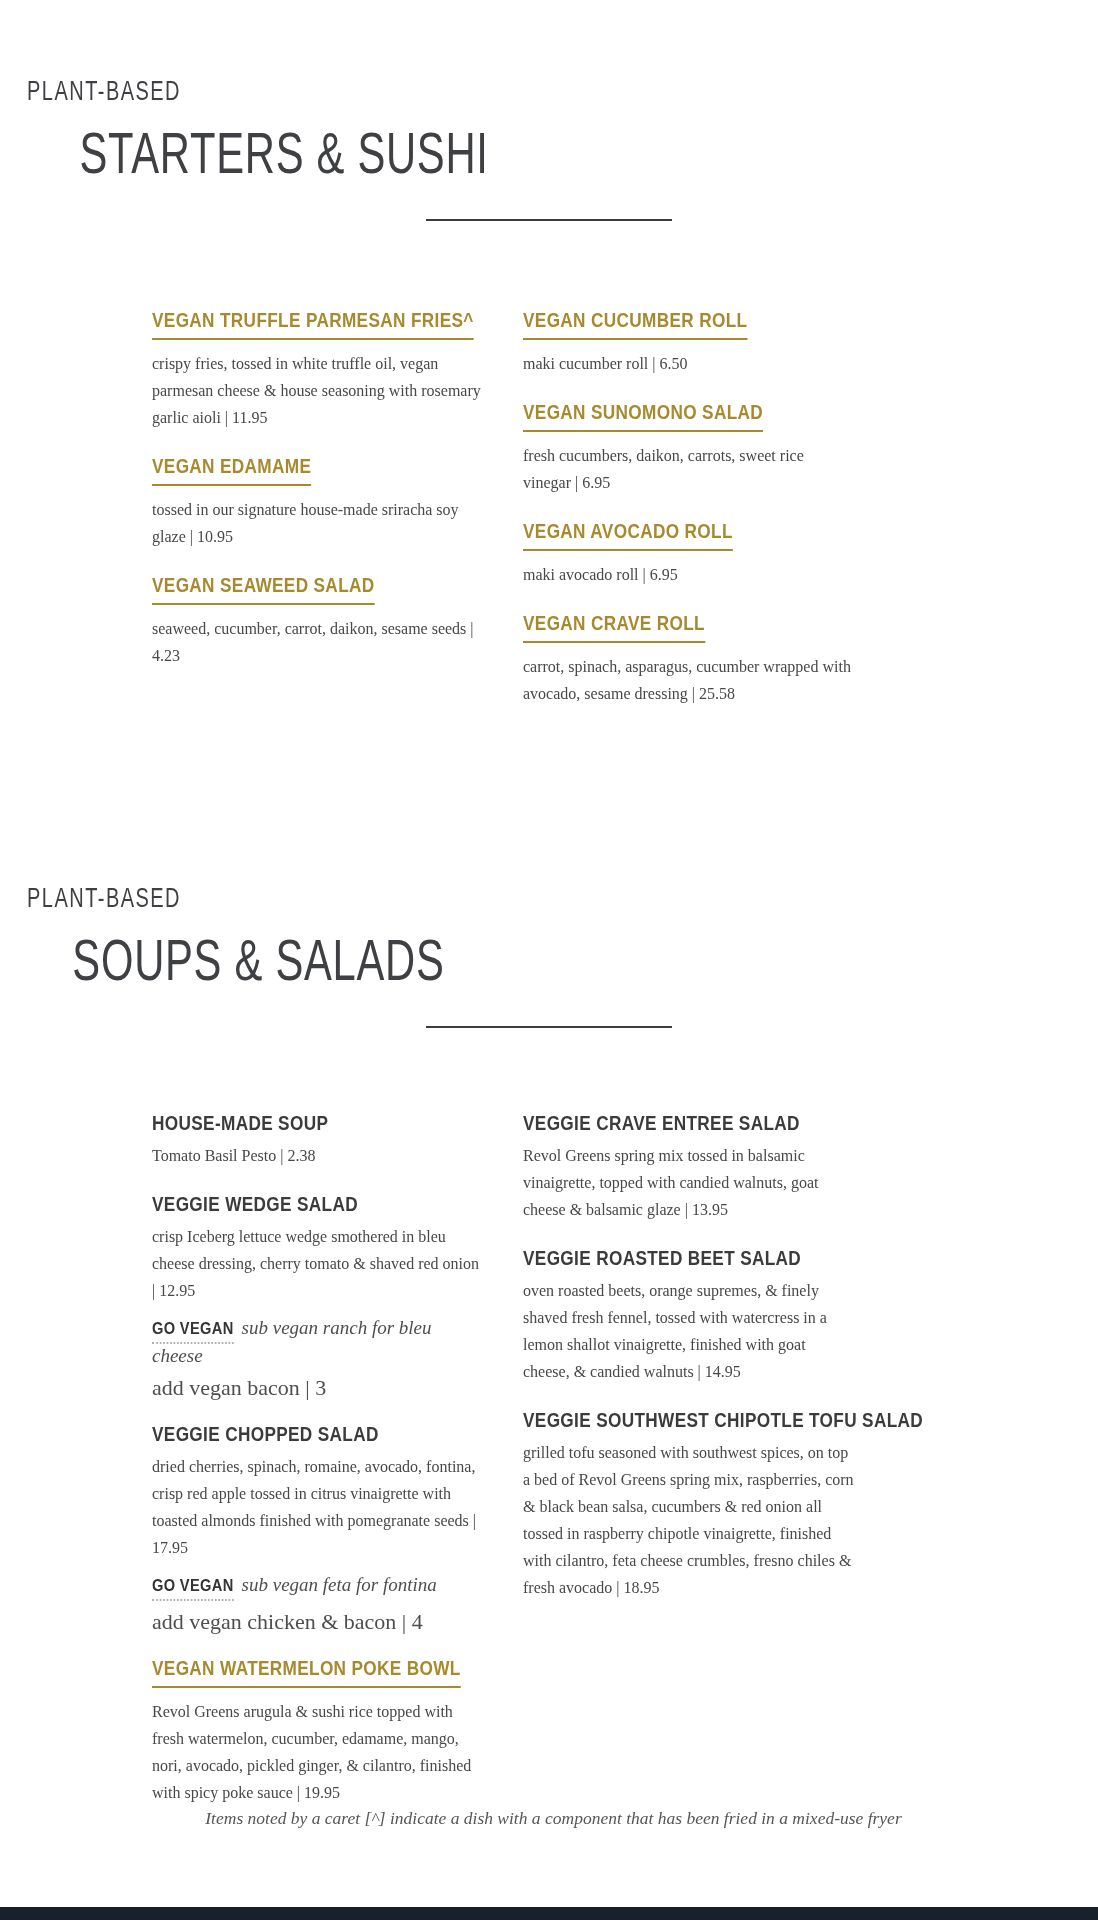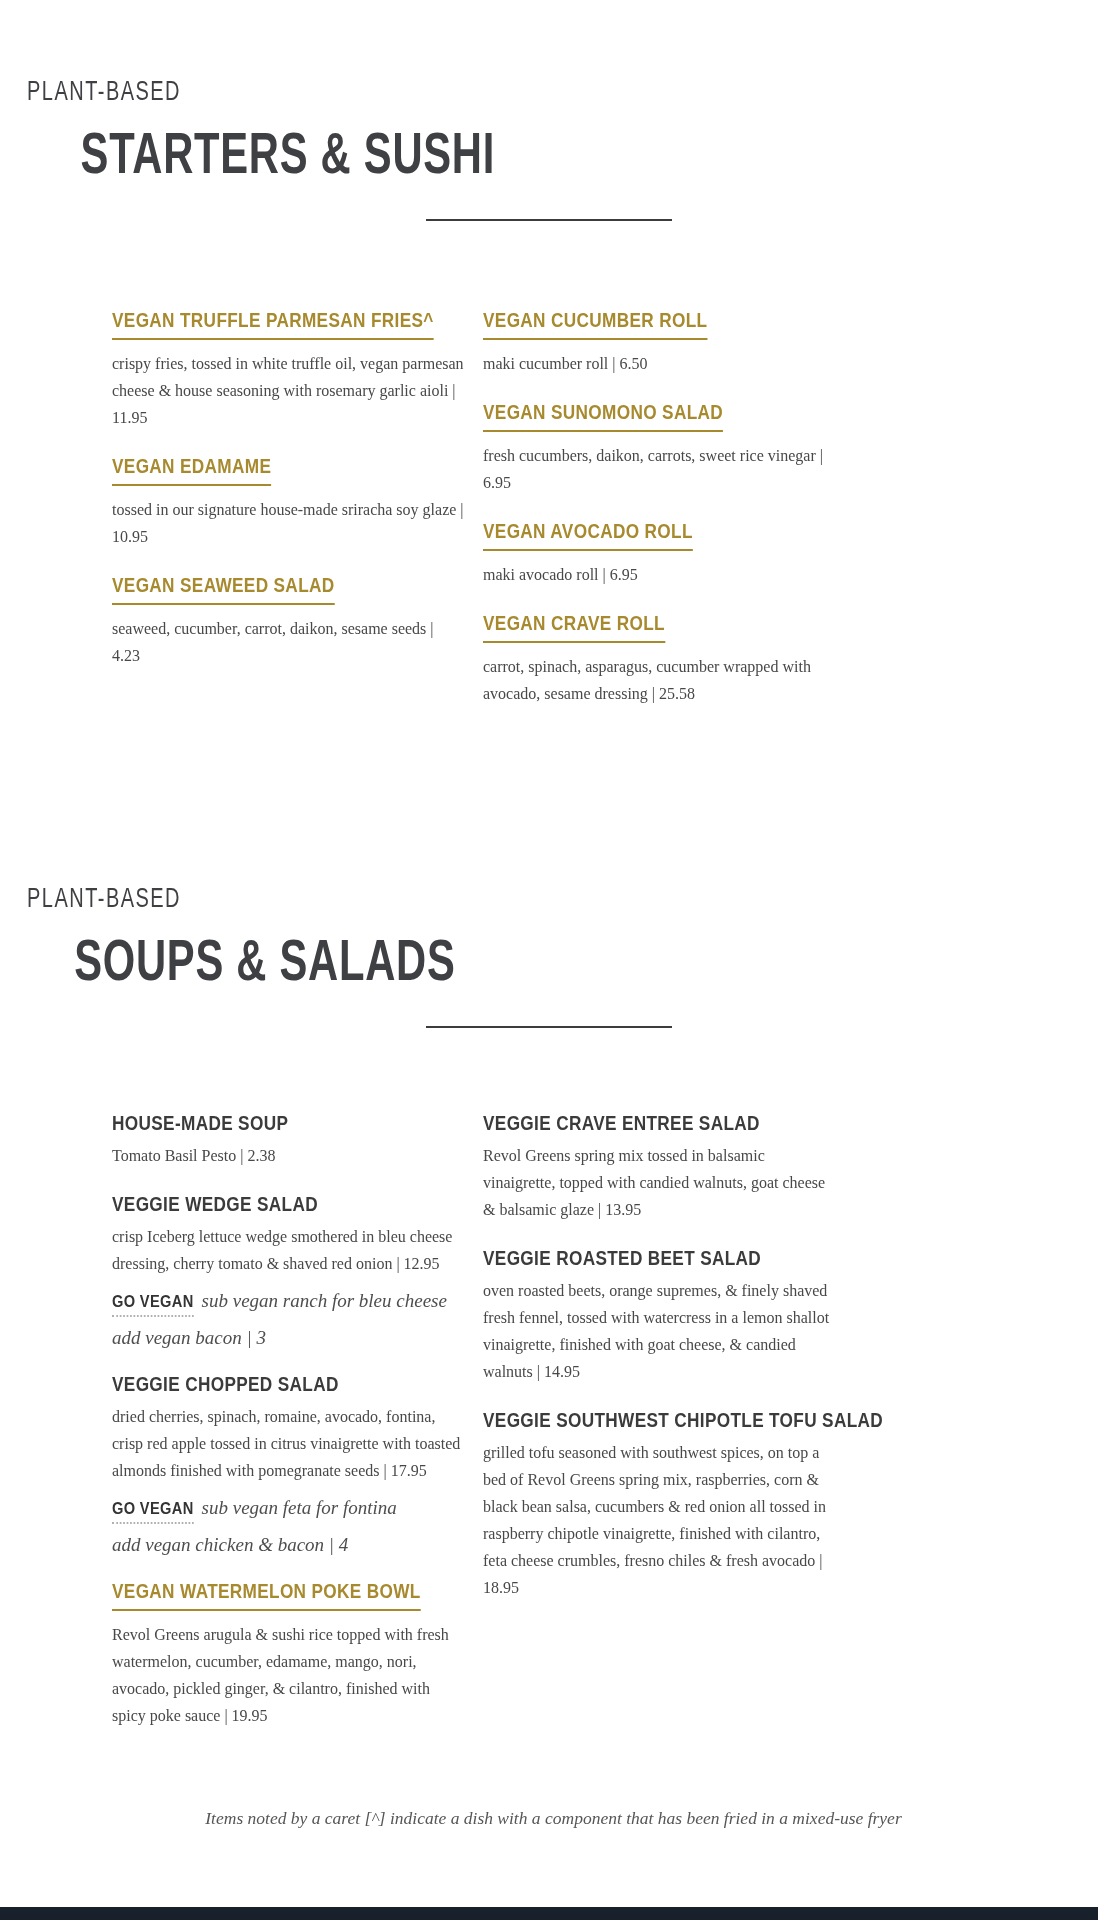--- a/index.html
+++ b/index.html
@@ -19,21 +19,21 @@
   .eyebrow .cond{
     display:inline-block;
     font-family:"Liberation Sans", sans-serif;
     font-size:27px;
     font-weight:500;
     letter-spacing:2px;
     color:#3e4043;
     transform:scaleX(0.74);
     transform-origin:center;
   }
-  .big-title{margin:10px 0 0 0;line-height:62px;font-weight:700;}
+  .big-title{margin:10px 0 0 0;line-height:62px;font-weight:400;}
   .big-title .cond{
     display:inline-block;
     font-family:"Liberation Sans", sans-serif;
     font-size:58px;
     letter-spacing:1px;
     color:#3e4043;
     transform:scaleX(0.72);
     transform-origin:center;
   }
   .divider{
@@ -44,21 +44,21 @@
   }
   
   .columns{
     display:grid;
     grid-template-columns:371px 371px;
     margin-left:112px;
     margin-top:88px;
   }
   .sec2-cols{margin-top:84px;}
   
-  .item{margin-bottom:24px;}
+  .item{margin-bottom:24px;margin-left:40px;}
   .item-name{
     margin:0;
     font-family:"Liberation Sans", sans-serif;
     font-size:20px;
     font-weight:700;
     line-height:22px;
     letter-spacing:0.4px;
     color:#a7892e;
     display:inline-block;
     transform:scaleX(0.86);
@@ -92,23 +92,22 @@
     transform:scaleX(0.86);
     transform-origin:left center;
     border-bottom:2px dotted #b0b0b0;
     padding-bottom:2px;
     margin-right:-10px;
     white-space:nowrap;
   }
   .gv-text{font-style:italic;color:#4e4e4e;}
   .addon{
     margin:9px 0 0 0;
-    font-size:19px;
+    font-size:22px;
     line-height:23px;
-    font-style:italic;
     color:#4e4e4e;
   }
   
   .footer-note{
     position:absolute;
     left:9px;right:0;
     top:1808px;
     text-align:center;
     font-size:17.5px;
     font-style:italic;

